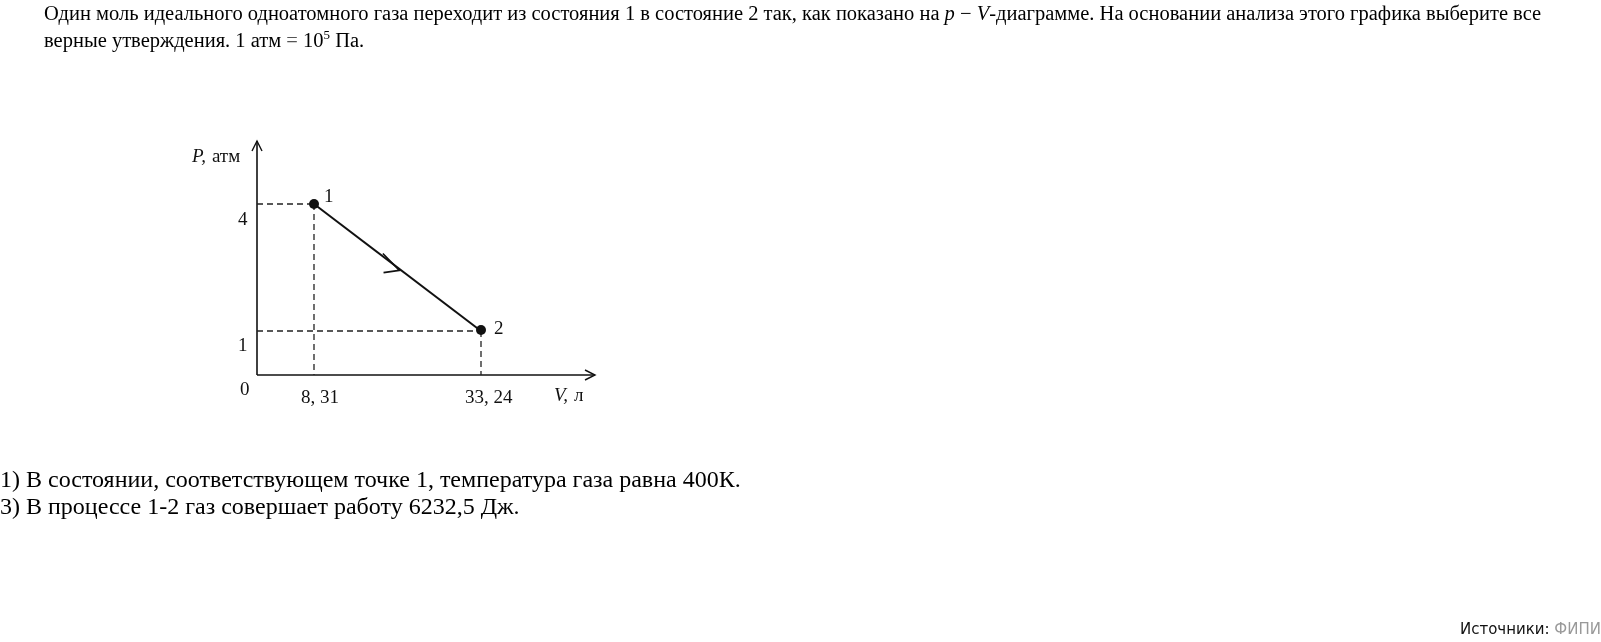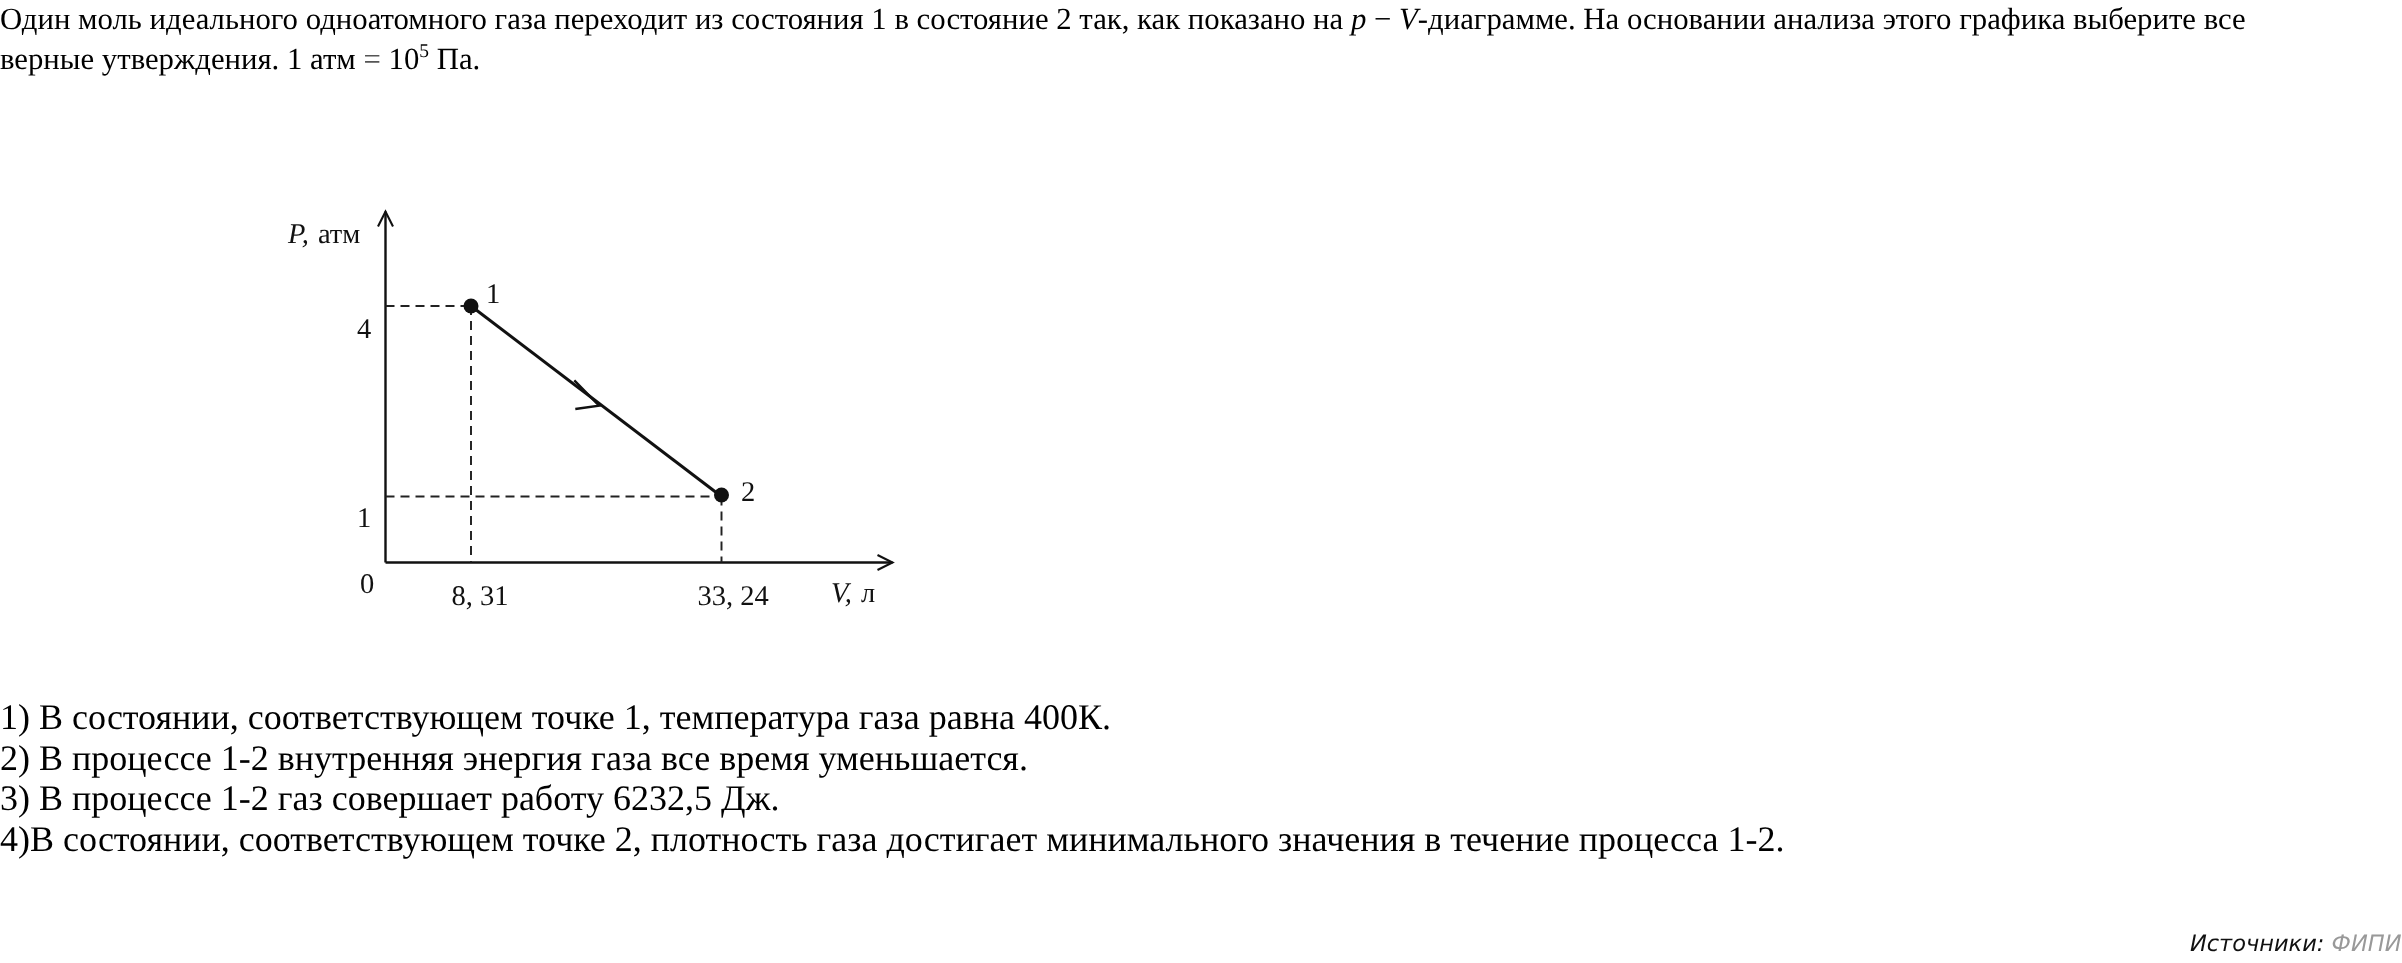--- a/index.html
+++ b/index.html
@@ -2,37 +2,37 @@
 <html><head>
 <meta charset="utf-8">
 <style>
   html, body { margin: 0; padding: 0; background: #ffffff; }
   body {
     width: 1601px; height: 642px; position: relative; overflow: hidden;
     font-family: "Liberation Serif", serif; color: #000;
   }
   .question {
     position: absolute; left: 0; top: 0; width: 1540px;
-    font-size: 20.5px; line-height: 27px;
+    font-size: 20.5px; line-height: 27px; padding-left: 44px;
   }
   .math-i { font-style: italic; }
   .math-op { color: #555; }
   sup { font-size: 13px; line-height: 0; vertical-align: 8px; }
   .diagram { position: absolute; left: 180px; top: 130px; width: 440px; height: 290px; }
   .diagram svg { width: 440px; height: 290px; display: block; }
   .svgtext { font-family: "Liberation Serif", serif; font-size: 19px; fill: #111; }
   .svgital { font-style: italic; }
   .options {
     position: absolute; left: 0; top: 466px;
     font-size: 24px; line-height: 27px;
   }
   .option { white-space: nowrap; }
   .source {
     position: absolute; right: 0; top: 620px;
-    font-family: "DejaVu Sans", sans-serif; font-style: italic; font-size: 15px; color: #111;
+    font-family: "DejaVu Sans", sans-serif; font-size: 15px; color: #111;
   }
   .source .src-link { color: #999; }
 </style>
 </head>
 <body>
 
 <div class="question">
   <span>Один моль идеального одноатомного газа переходит из состояния 1 в состояние 2 так, как показано на </span><span class="math-i">p</span><span> − </span><span class="math-i">V</span><span>-диаграмме. На основании анализа этого графика выберите все верные утверждения. 1 атм </span><span class="math-op">=</span><span> 10</span><sup>5</sup><span> Па.</span>
 </div>
 
@@ -64,20 +64,18 @@
     <text x="238" y="351" class="svgtext">1</text>
     <text x="301" y="403" class="svgtext">8, 31</text>
     <text x="465" y="403" class="svgtext">33, 24</text>
     <text x="324" y="202" class="svgtext">1</text>
     <text x="494" y="334" class="svgtext">2</text>
   </svg>
 </div>
 
 <div class="options">
   <div class="option">1) В состоянии, соответствующем точке 1, температура газа равна 400К.</div>
-  <div class="option">2) В процессе 1-2 внутренняя энергия газа все время уменьшается.</div>
   <div class="option">3) В процессе 1-2 газ совершает работу 6232,5 Дж.</div>
-  <div class="option">4)В состоянии, соответствующем точке 2, плотность газа достигает минимального значения в течение процесса 1-2.</div>
 </div>
 
 <div class="source">
   <span>Источники: </span><span class="src-link">ФИПИ</span>
 </div>
 
 </body></html>

